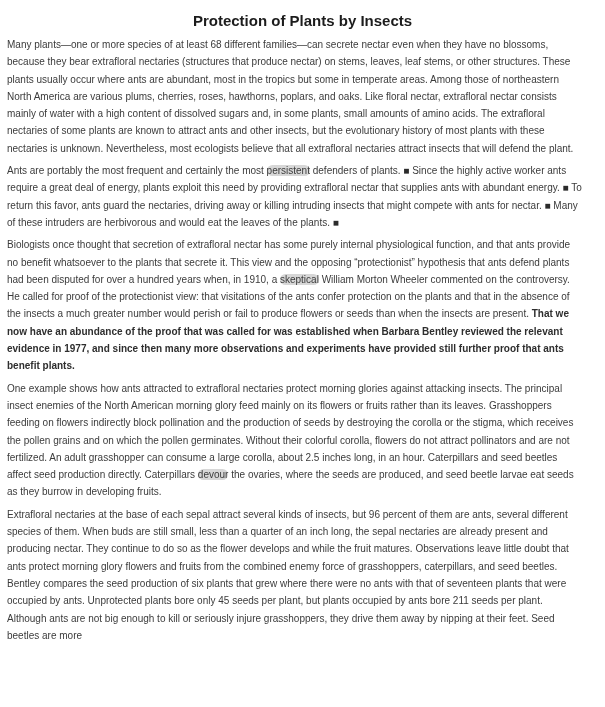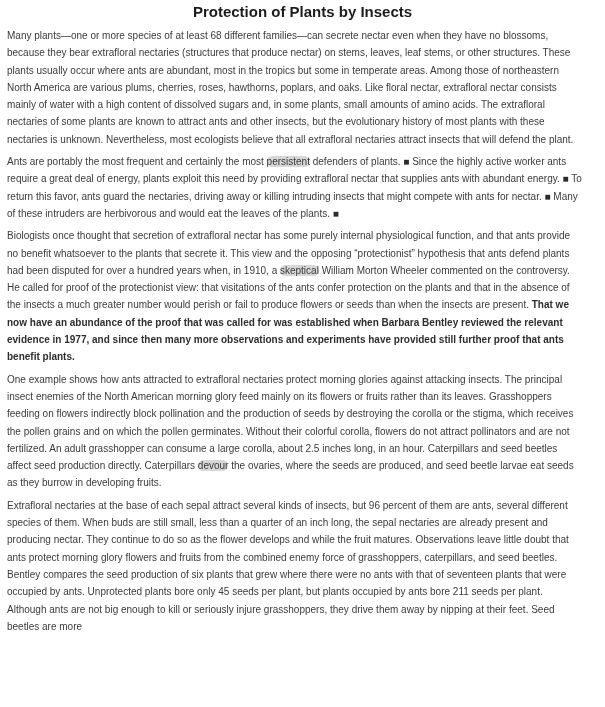--- a/index.html
+++ b/index.html
@@ -5,21 +5,21 @@
   html, body {
     margin: 0;
     padding: 0;
     background: #ffffff;
   }
   .page {
     position: relative;
     width: 605px;
     height: 707px;
     box-sizing: border-box;
-    padding: 3px 7px 0 7px;
+    padding: 12px 7px 0 7px;
     overflow: hidden;
     background: #ffffff;
     font-family: "Liberation Sans", "DejaVu Sans", sans-serif;
   }
   .title {
     font-size: 15px;
     font-weight: 700;
     text-align: center;
     color: var(--title-color, #1c1c1c);
     margin: 0 0 7px 0;

